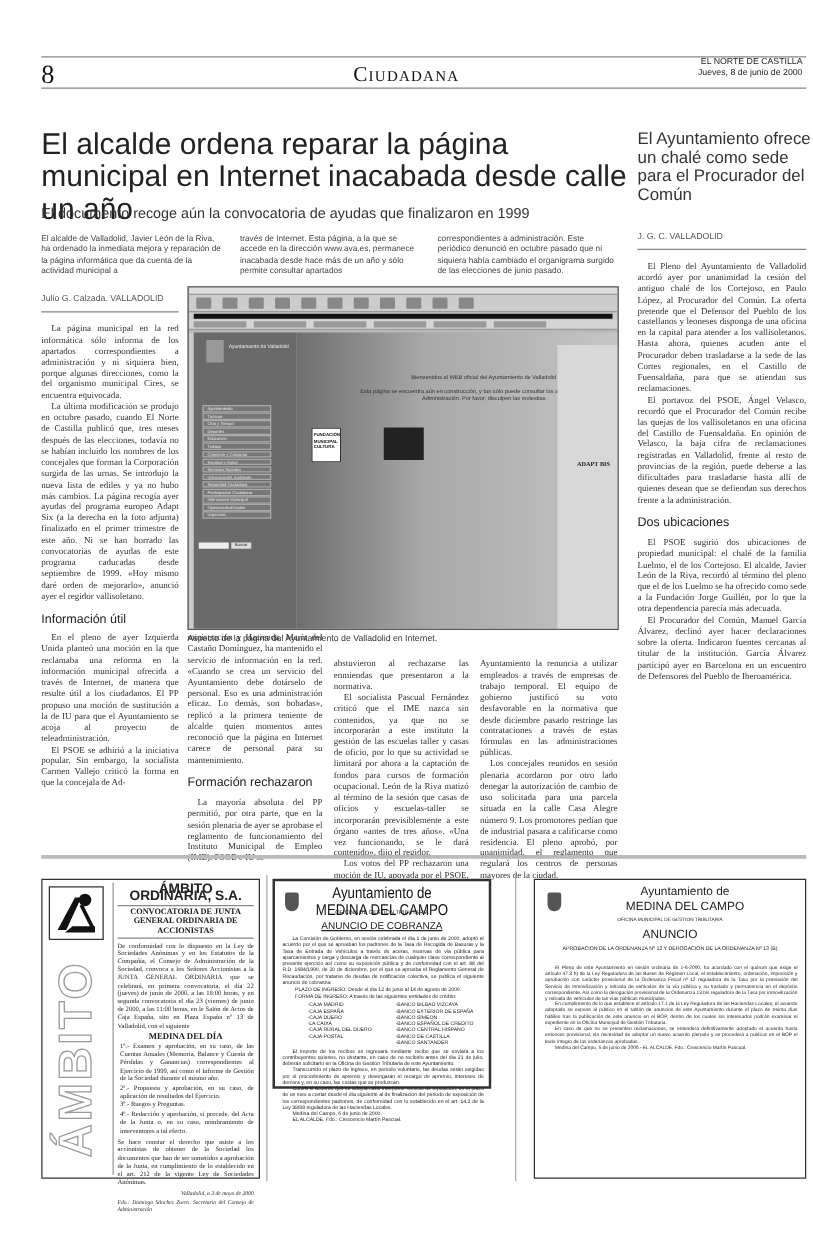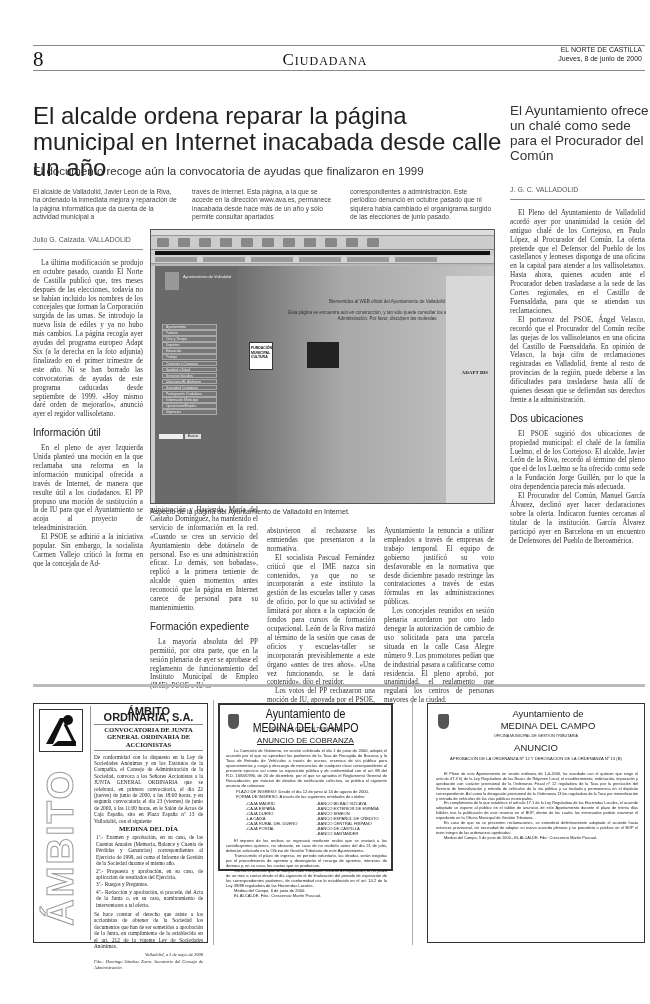--- a/index.html
+++ b/index.html
@@ -86,20 +86,21 @@
 <div class="hr" style="left:33px;top:70px;width:612px"></div>
 
 <div class="abs" id="headline">El alcalde ordena reparar la página municipal en Internet inacabada desde calle un año</div>
 <div class="abs" id="subhead">El documento recoge aún la convocatoria de ayudas que finalizaron en 1999</div>
 <div class="lead" style="left:33px">El alcalde de Valladolid, Javier León de la Riva, ha ordenado la inmediata mejora y reparación de la página informática que da cuenta de la actividad municipal a</div>
 <div class="lead" style="left:192px">través de Internet. Esta página, a la que se accede en la dirección www.ava.es, permanece inacabada desde hace más de un año y sólo permite consultar apartados</div>
 <div class="lead" style="left:350px">correspondientes a administración. Este periódico denunció en octubre pasado que ni siquiera había cambiado el organigrama surgido de las elecciones de junio pasado.</div>
 
 <div class="col" style="left:33px;top:236px;width:110px">
   <div class="byline">Julio G. Calzada. VALLADOLID</div>
+  <p>La página municipal en la red informática sólo informa de los apartados correspondientes a administración y ni siquiera bien, porque algunas direcciones, como la del organismo municipal Cires, se encuentra equivocada.</p>
   <p>La última modificación se produjo en octubre pasado, cuando El Norte de Castilla publicó que, tres meses después de las elecciones, todavía no se habían incluido los nombres de los concejales que forman la Corporación surgida de las urnas. Se introdujo la nueva lista de ediles y ya no hubo más cambios. La página recogía ayer ayudas del programa europeo Adapt Six (a la derecha en la foto adjunta) finalizado en el primer trimestre de este año. Ni se han borrado las convocatorias de ayudas de este programa caducadas desde septiembre de 1999. «Hoy mismo daré orden de mejorarlo», anunció ayer el regidor vallisoletano.</p>
   <h3>Información útil</h3>
   <p>En el pleno de ayer Izquierda Unida planteó una moción en la que reclamaba una reforma en la información municipal ofrecida a través de Internet, de manera que resulte útil a los ciudadanos. El PP propuso una moción de sustitución a la de IU para que el Ayuntamiento se acoja al proyecto de teleadministración.</p>
   <p>El PSOE se adhirió a la iniciativa popular. Sin embargo, la socialista Carmen Vallejo criticó la forma en que la concejala de Ad-</p>
 </div>
 
 <div class="abs" id="shot">
   <div class="titlebar"></div>
   <div class="toolbar">
       <span></span>
@@ -159,21 +160,21 @@
     <div class="img1">FUNDACIÓN MUNICIPAL CULTURA</div>
     <div class="img2"></div>
     <div class="rightpanel"></div>
     <div class="adapt">ADAPT BIS</div>
   </div>
 </div>
 <div class="abs" id="caption">Aspecto de la página del Ayuntamiento de Valladolid en Internet.</div>
 
 <div class="col" style="left:150px;top:506px;width:108px">
   <p style="text-indent:0">ministración y Hacienda, María del Castaño Domínguez, ha mantenido el servicio de información en la red. «Cuando se crea un servicio del Ayuntamiento debe dotárselo de personal. Eso es una administración eficaz. Lo demás, son bobadas», replicó a la primera teniente de alcalde quien momentos antes reconoció que la página en Internet carece de personal para su mantenimiento.</p>
-  <h3>Formación expediente</h3>
+  <h3>Formación rechazaron</h3>
   <p>La mayoría absoluta del PP permitió, por otra parte, que en la sesión plenaria de ayer se aprobase el reglamento de funcionamiento del Instituto Municipal de Empleo (IME). PSOE e IU se</p>
 </div>
 
 <div class="col" style="left:267px;top:527px;width:108px">
   <p style="text-indent:0">abstuvieron al rechazarse las enmiendas que presentaron a la normativa.</p>
   <p>El socialista Pascual Fernández criticó que el IME nazca sin contenidos, ya que no se incorporarán a este instituto la gestión de las escuelas taller y casas de oficio, por lo que su actividad se limitará por ahora a la captación de fondos para cursos de formación ocupacional. León de la Riva matizó al término de la sesión que casas de oficios y escuelas-taller se incorporarán previsiblemente a este órgano «antes de tres años». «Una vez funcionando, se le dará contenido», dijo el regidor.</p>
   <p>Los votos del PP rechazaron una moción de IU, apoyada por el PSOE, que reclamaba del</p>
 </div>
 
 <div class="col" style="left:384px;top:527px;width:110px">

